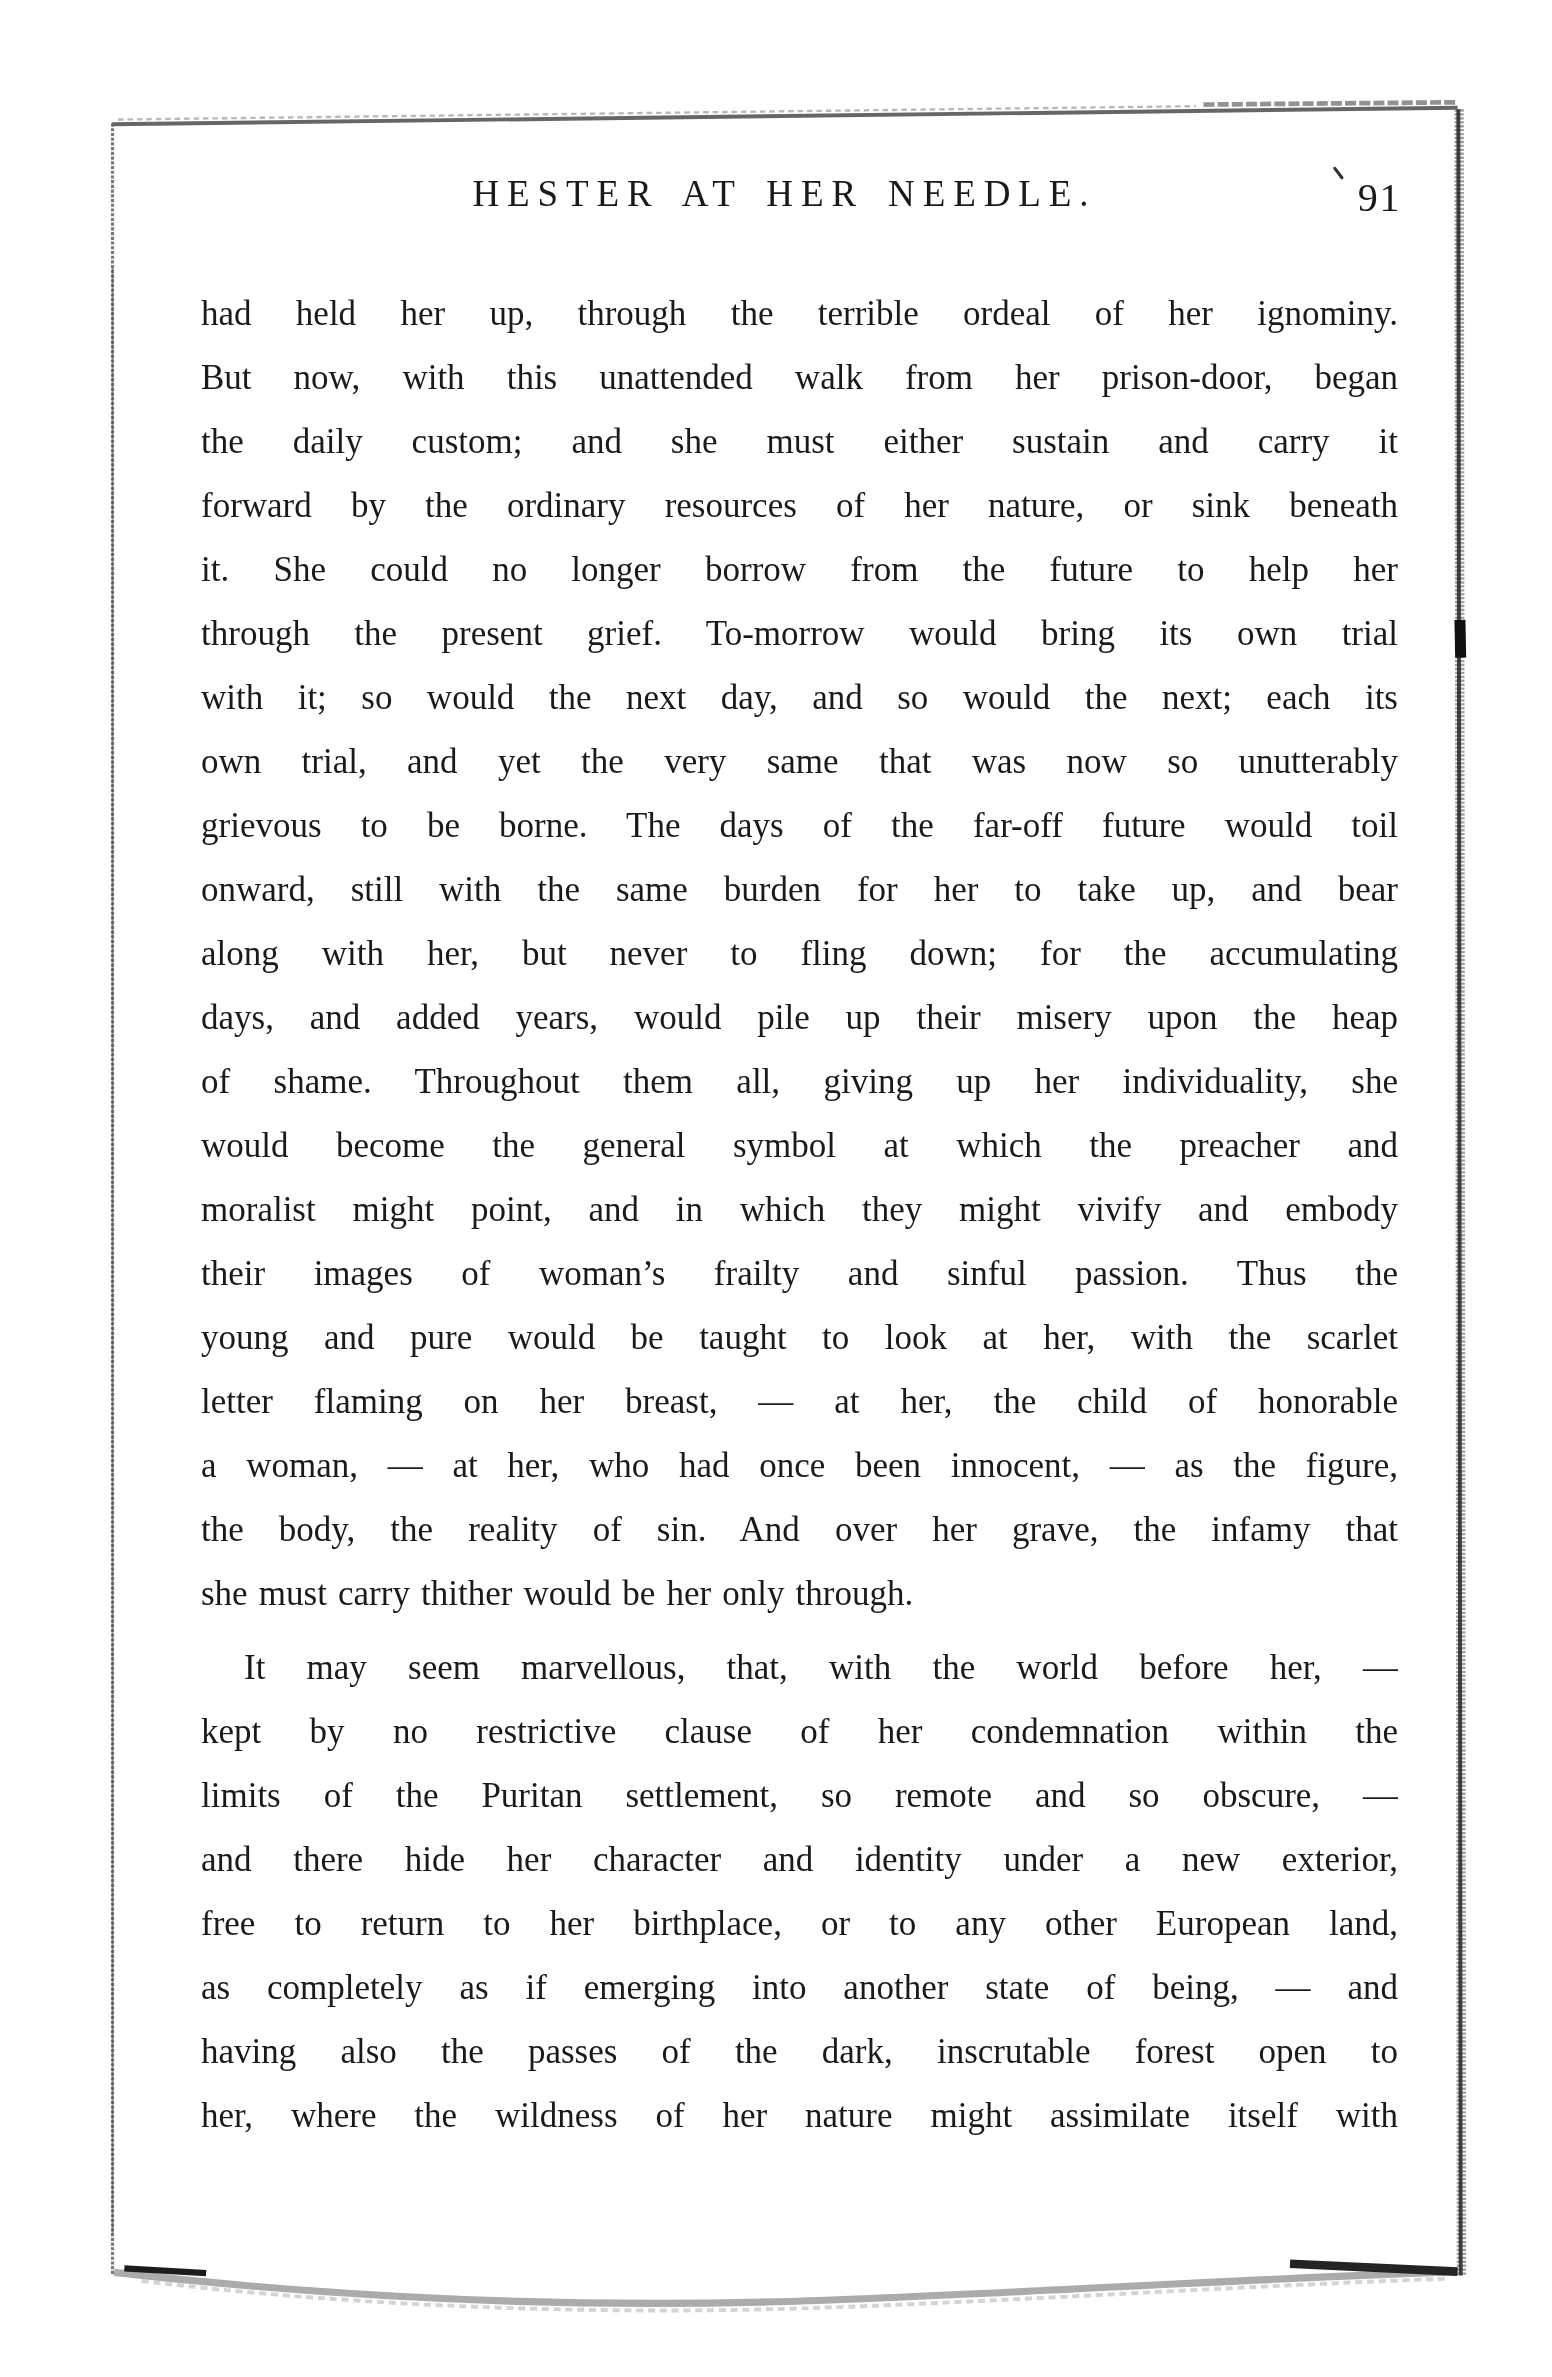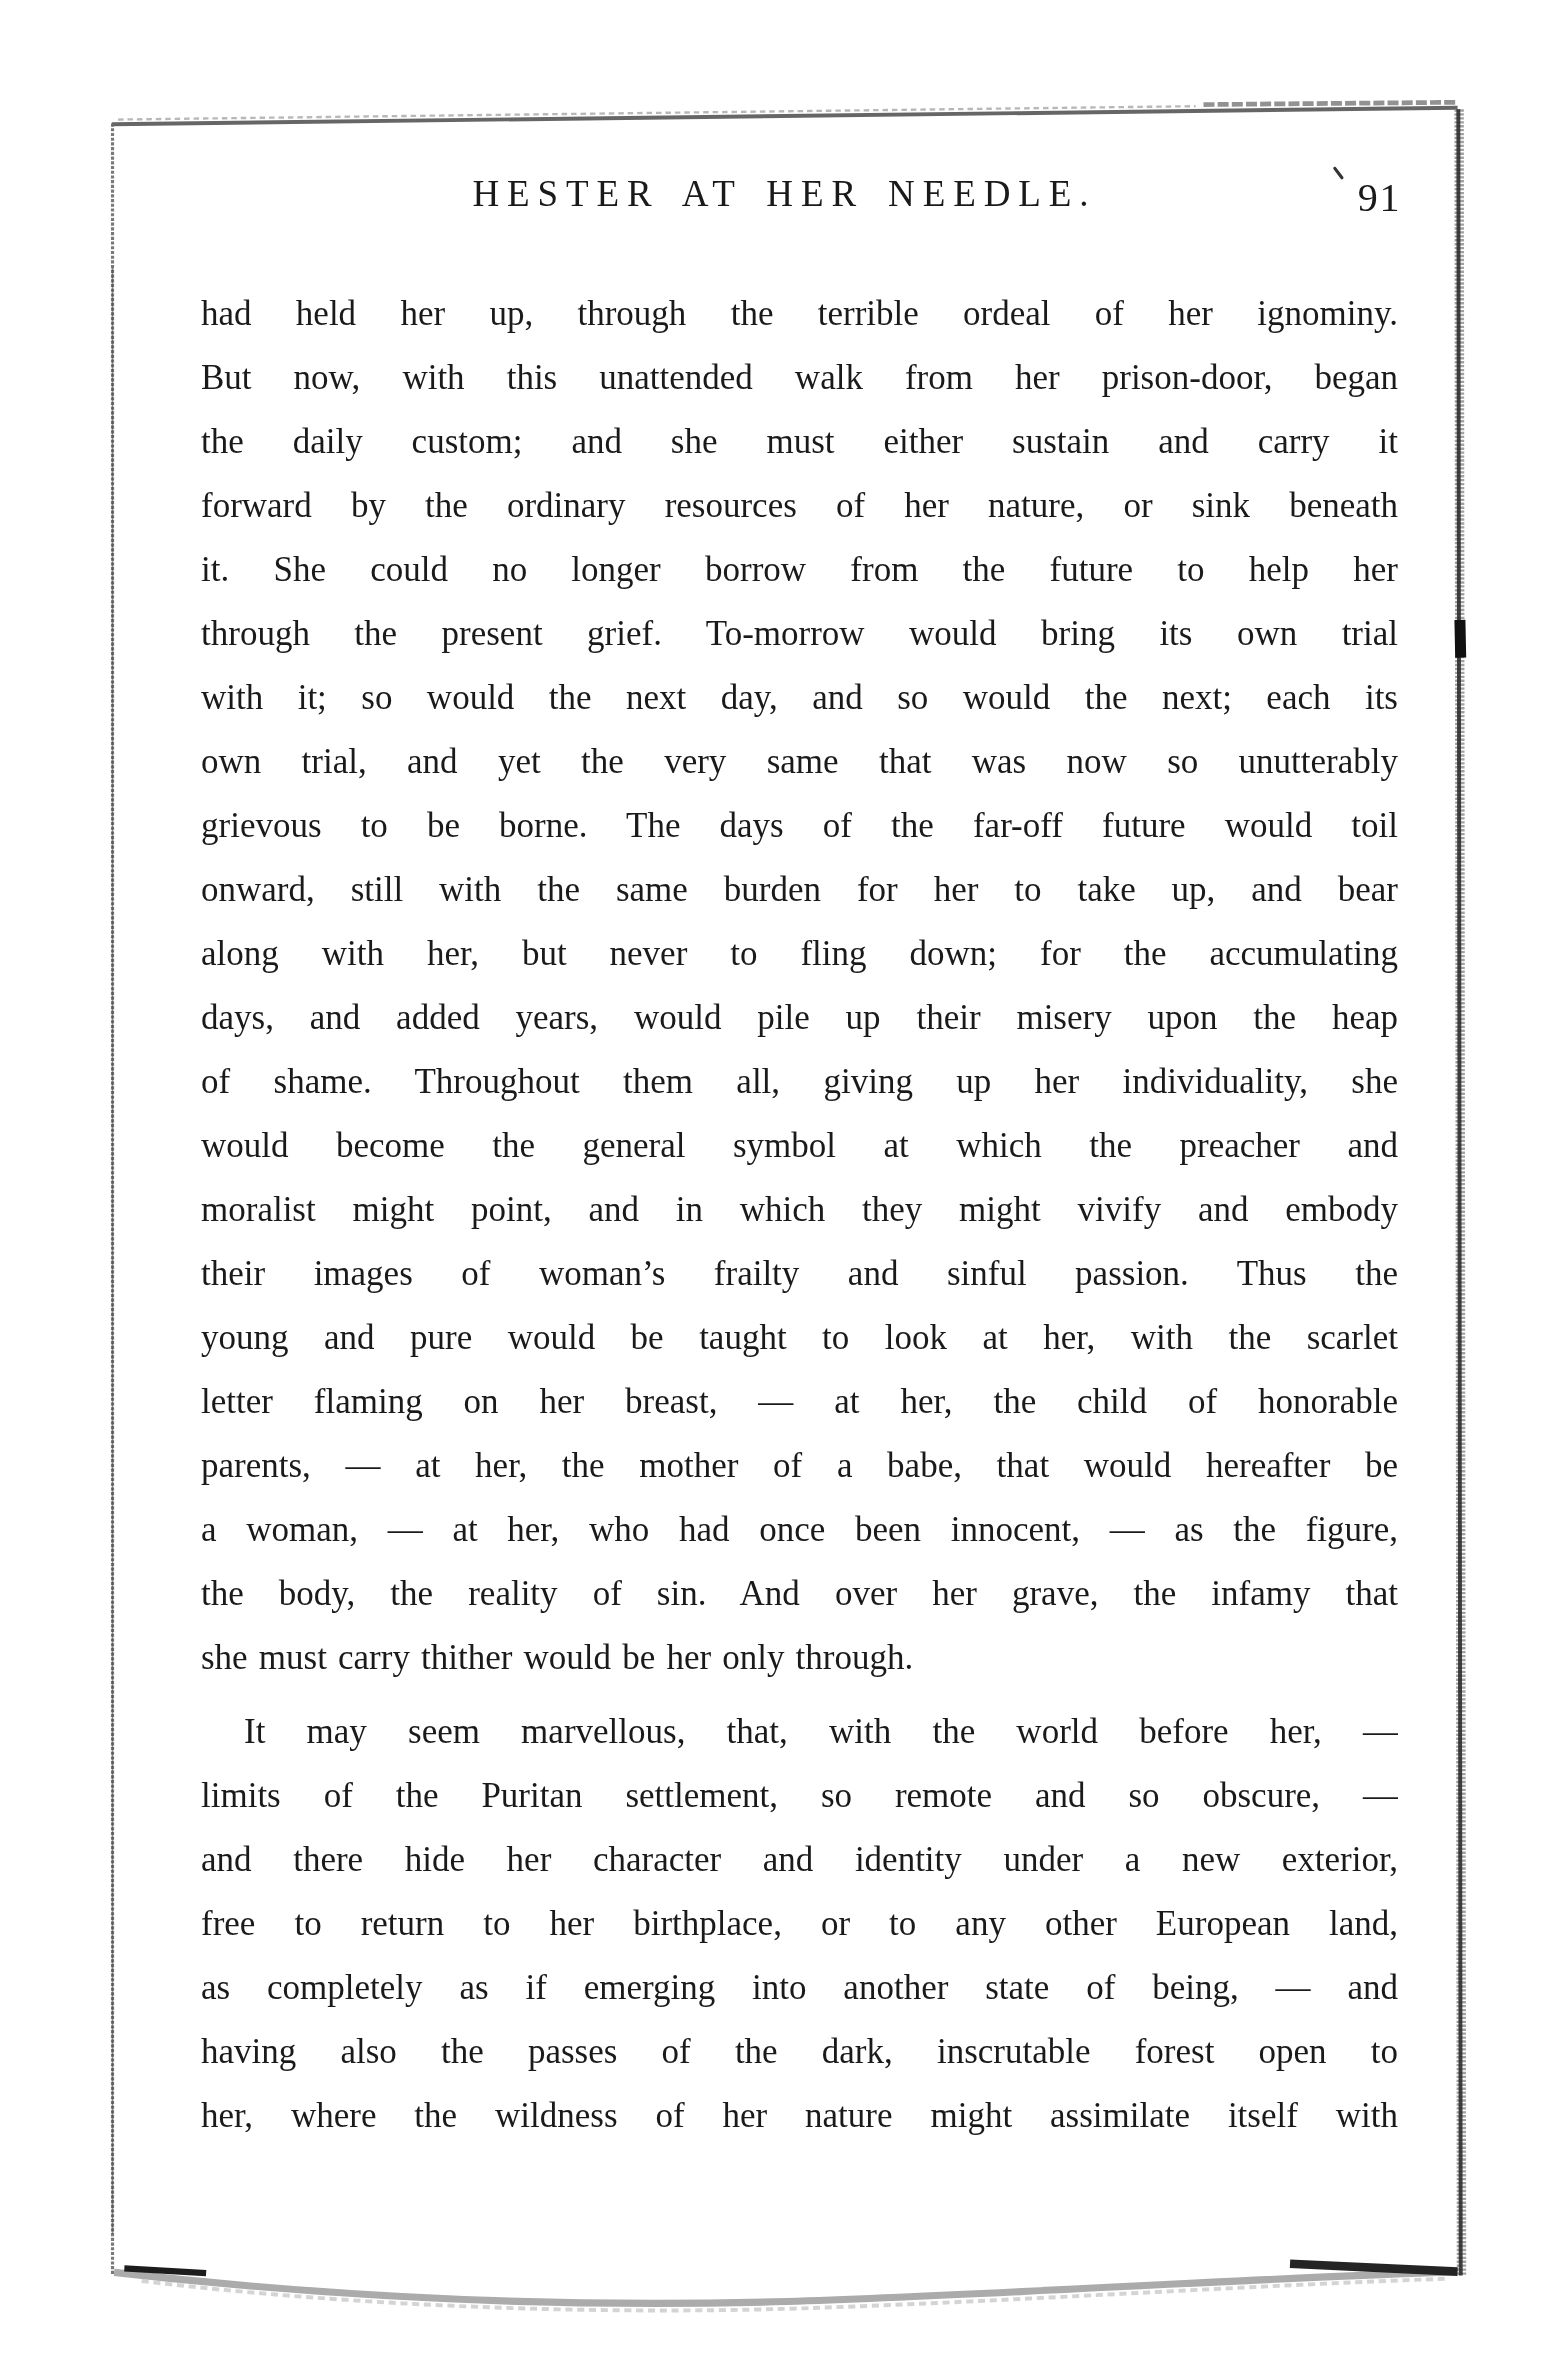--- a/index.html
+++ b/index.html
@@ -110,27 +110,27 @@
         <div class="line">grievous to be borne. The days of the far-off future would toil</div>
         <div class="line">onward, still with the same burden for her to take up, and bear</div>
         <div class="line">along with her, but never to fling down; for the accumulating</div>
         <div class="line">days, and added years, would pile up their misery upon the heap</div>
         <div class="line">of shame. Throughout them all, giving up her individuality, she</div>
         <div class="line">would become the general symbol at which the preacher and</div>
         <div class="line">moralist might point, and in which they might vivify and embody</div>
         <div class="line">their images of woman’s frailty and sinful passion. Thus the</div>
         <div class="line">young and pure would be taught to look at her, with the scarlet</div>
         <div class="line">letter flaming on her breast, — at her, the child of honorable</div>
-        <div class="line">parents, — at her, the mother of a babe, that would hereafter be</div>
         <div class="line">a woman, — at her, who had once been innocent, — as the figure,</div>
         <div class="line">the body, the reality of sin. And over her grave, the infamy that</div>
         <div class="line no-justify">she must carry thither would be her only through.</div>
       </div>
       <div class="paragraph">
         <div class="line indent">It may seem marvellous, that, with the world before her, —</div>
+        <div class="line">kept by no restrictive clause of her condemnation within the</div>
         <div class="line">limits of the Puritan settlement, so remote and so obscure, —</div>
         <div class="line">and there hide her character and identity under a new exterior,</div>
         <div class="line">free to return to her birthplace, or to any other European land,</div>
         <div class="line">as completely as if emerging into another state of being, — and</div>
         <div class="line">having also the passes of the dark, inscrutable forest open to</div>
         <div class="line">her, where the wildness of her nature might assimilate itself with</div>
       </div>
     </div>
 
 </div>

